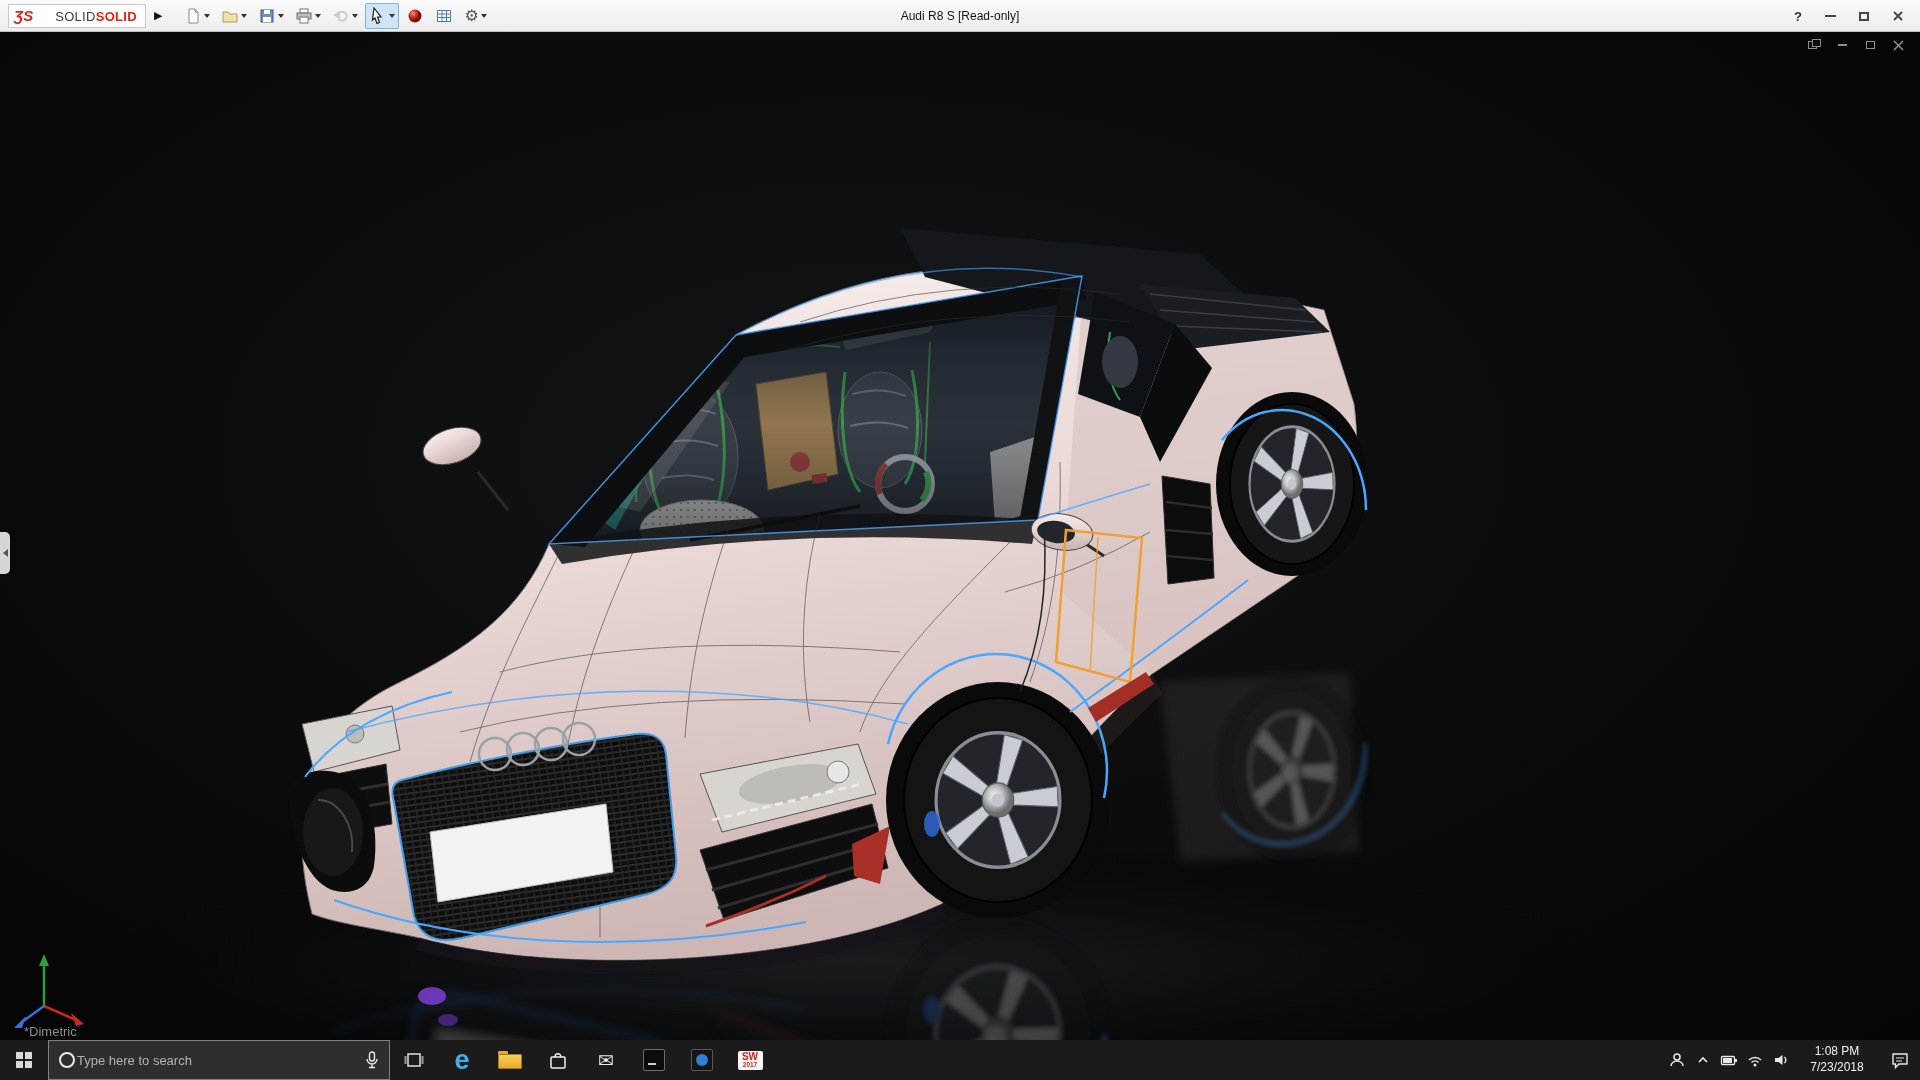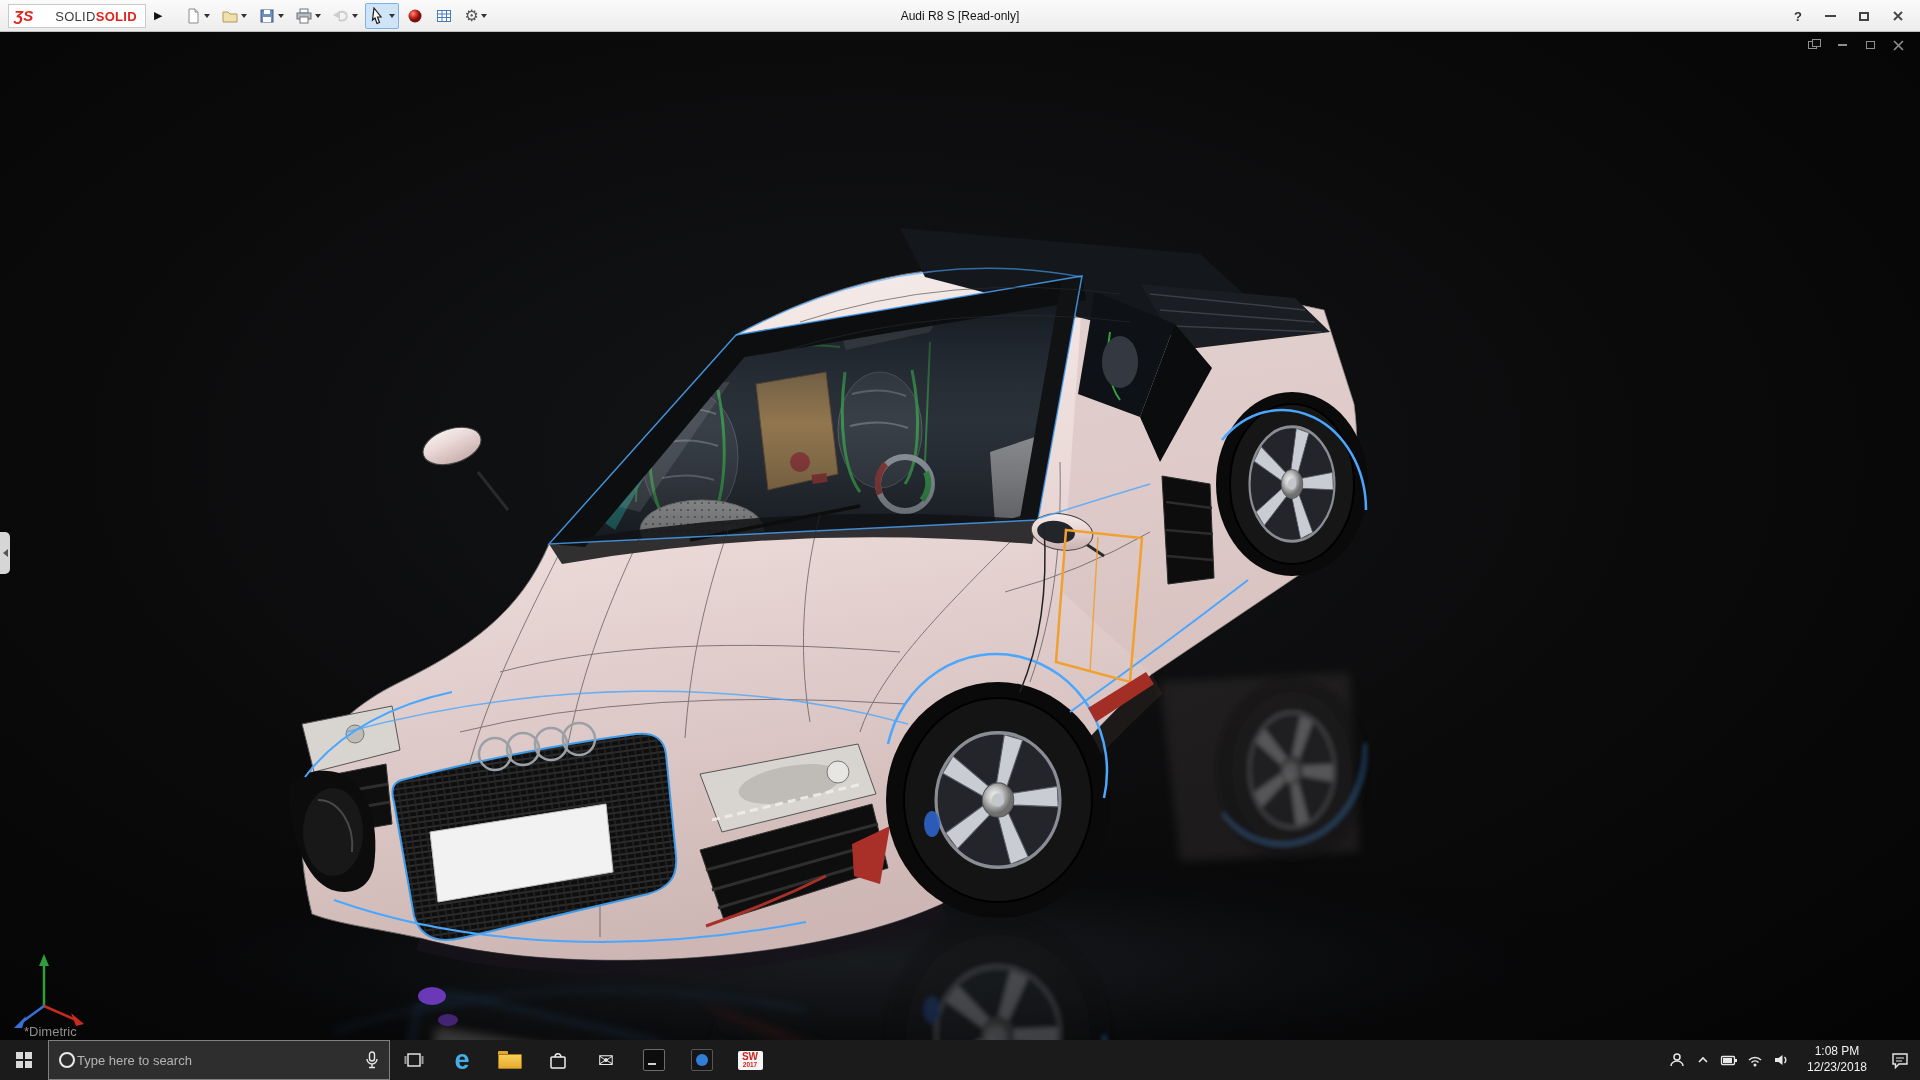--- a/index.html
+++ b/index.html
@@ -506,21 +506,21 @@
       </svg>
     </div>
     <div class="tray-ic">
       <svg width="18" height="18">
         <polygon points="3,7 6.5,7 10.5,4 10.5,14 6.5,11 3,11" fill="#e8e8e8"></polygon>
         <path d="M12.5,6 a4.5,4.5 0 0 1 0,6" fill="none" stroke="#e8e8e8" stroke-width="1.4"></path>
       </svg>
     </div>
     <div class="clock">
       <div>1:08 PM</div>
-      <div>12/23/2018</div>
+      <div>7/23/2018</div>
     </div>
     <div class="tray-ic" style="width:40px">
       <svg width="20" height="20">
         <path d="M3,4 h14 v10 h-8 l-3.5,3.5 v-3.5 h-2.5 z" fill="none" stroke="#e8e8e8" stroke-width="1.4"></path>
         <path d="M6,8 H14 M6,11 H12" stroke="#e8e8e8" stroke-width="1.2"></path>
       </svg>
     </div>
   </div>
 </div>
 

